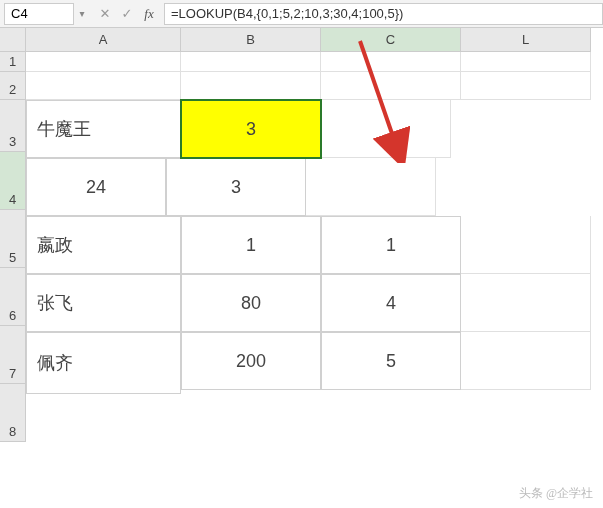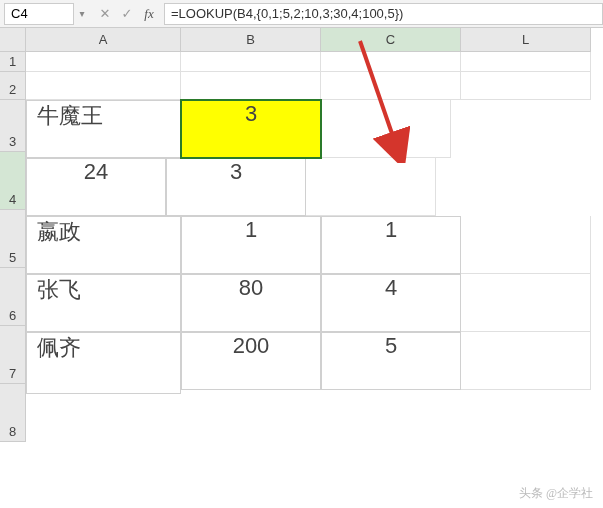--- a/index.html
+++ b/index.html
@@ -117,21 +117,22 @@
       border: 1px solid #fff;
       display: flex;
       align-items: center;
       justify-content: center;
       font-size: 18px;
       font-weight: 500;
     }
     .td-cell {
       border: 1px solid #d0d0d0;
       display: flex;
-      font-size: 22px;
+      align-items: center;
+      font-size: 18px;
       color: #444;
       padding: 0 10px;
     }
     .td-cell.center { justify-content: center; }
     .selected-cell {
       background: #ffff00 !important;
       outline: 2px solid #2a7a2a;
       outline-offset: -1px;
       position: relative;
     }

